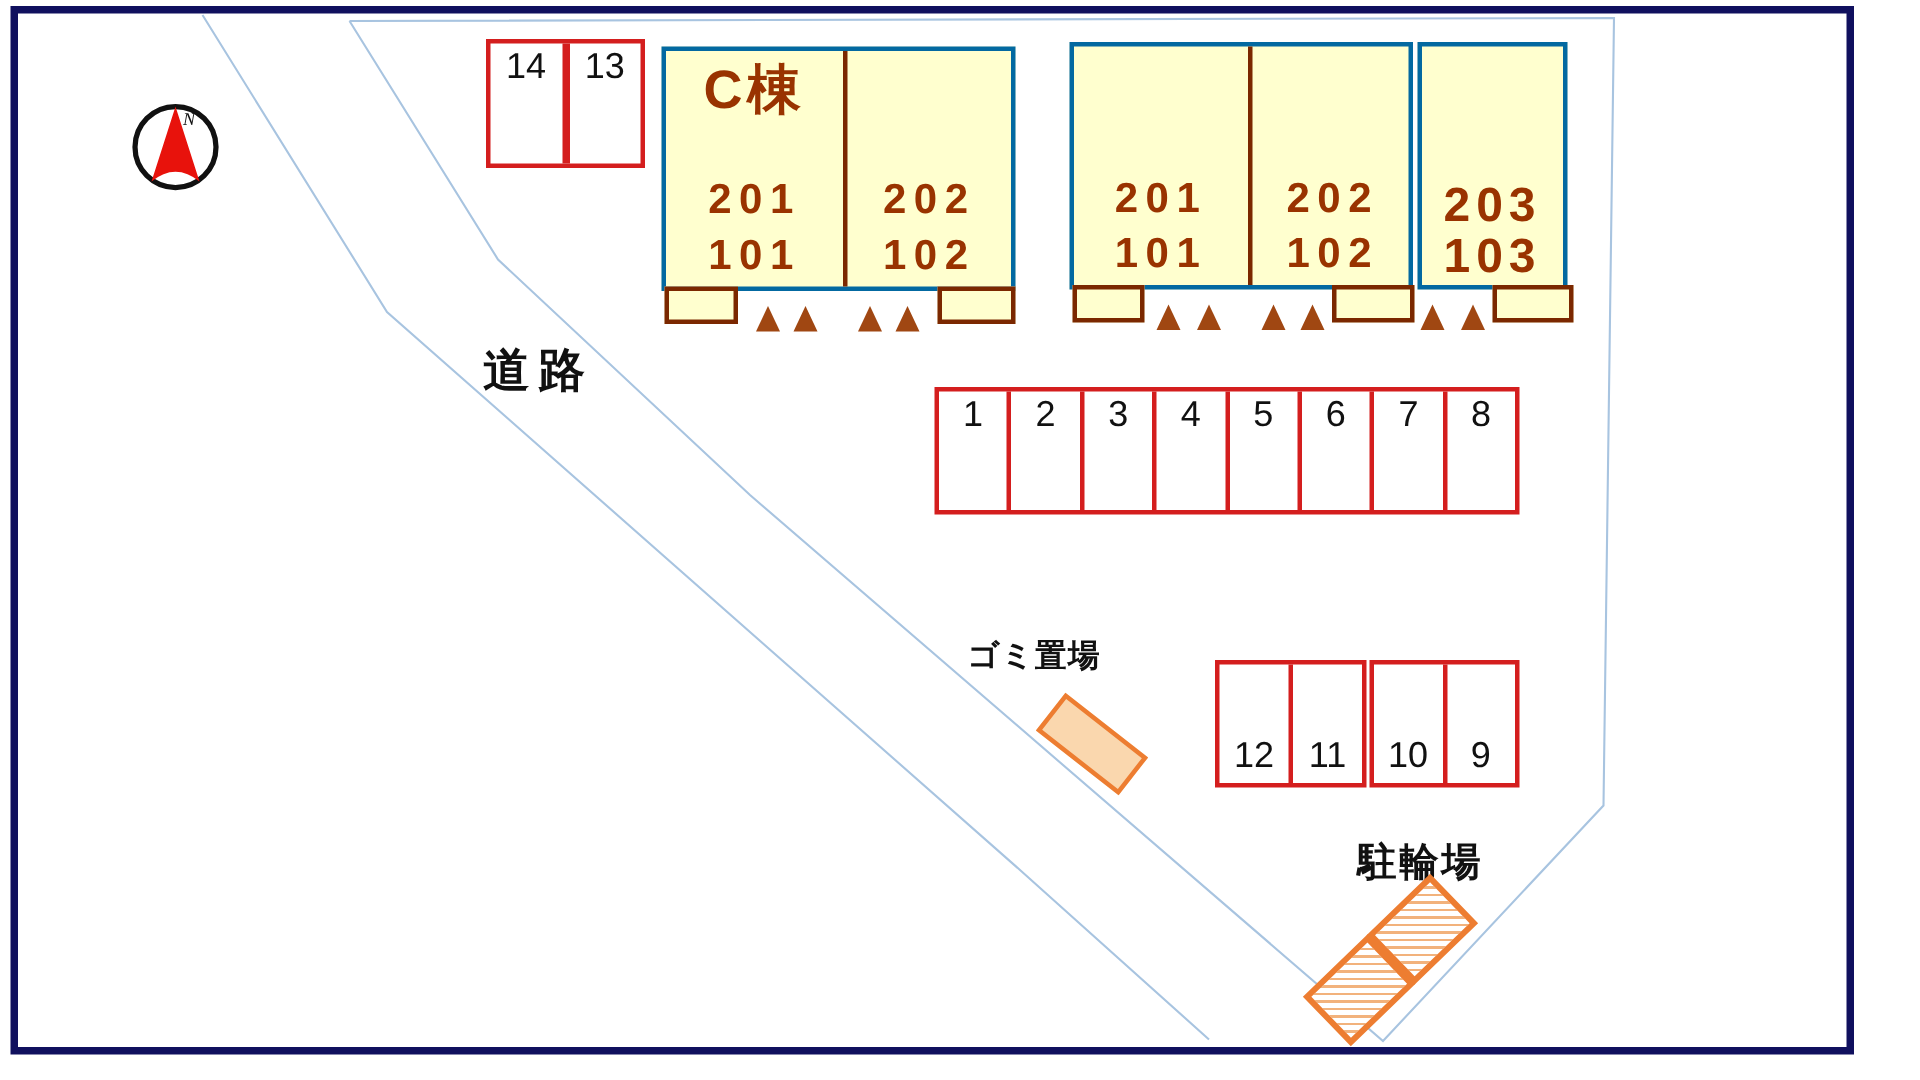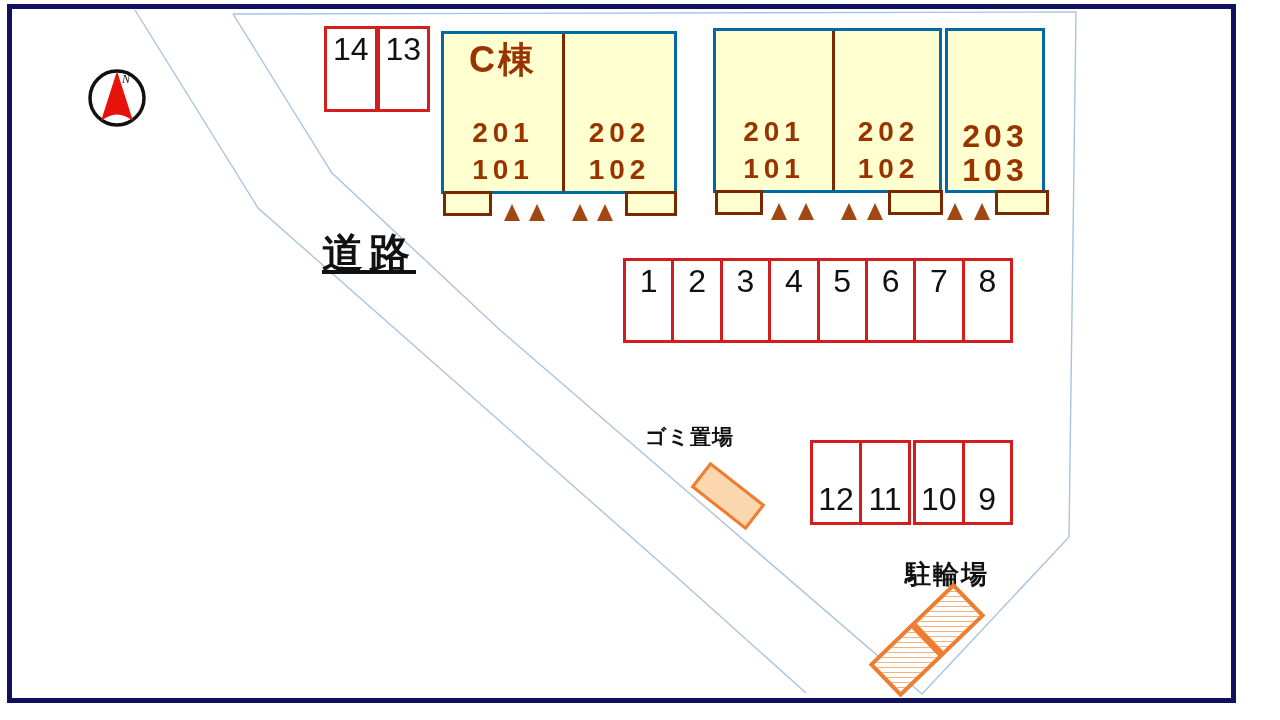--- a/index.html
+++ b/index.html
@@ -42,21 +42,21 @@
     border-bottom:17px solid #a04712;
   }
 
   
   .pk{
     position:absolute;border:3px solid #d41e1e;box-sizing:border-box;
     background:#ffffff;display:flex;
   }
   .pk .cell{
     flex:1;display:flex;justify-content:center;box-sizing:border-box;
-    font-size:32px;font-weight:500;color:#111111;
+    font-size:24px;font-weight:500;color:#111111;
   }
   .pk .cell.top{align-items:flex-start;padding-top:2px;}
   .pk .cell.bottom{align-items:flex-end;padding-bottom:4px;}
   .pk .cell.div-r{border-right:3px solid #d41e1e;}
   .pk .cell.div-r-thick{border-right:5px solid #d41e1e;}
 
   
   .garbage-rect{
     position:absolute;left:693px;top:480px;width:64px;height:26px;
     background:#fad7ae;border:3px solid #ed7d31;box-sizing:content-box;
@@ -67,21 +67,21 @@
     transform:rotate(-44deg);display:flex;
   }
   .bike-cell{
     flex:1;border:4px solid #ed7d31;box-sizing:border-box;
     background:repeating-linear-gradient(44deg,#ffffff 0px,#ffffff 3.5px,#f2b27c 3.5px,#f2b27c 5px);
   }
   .bike-cell + .bike-cell{margin-left:-1px;}
 
   
   .map-label{position:absolute;color:#111111;font-weight:bold;white-space:nowrap;}
-  .lbl-road{left:322px;top:226px;font-size:41px;letter-spacing:6px;text-decoration:underline;}
+  .lbl-road{left:322px;top:226px;font-size:31px;letter-spacing:6px;}
   .lbl-garbage{left:645px;top:423px;font-size:21px;letter-spacing:1px;}
   .lbl-bike{left:905px;top:557px;font-size:26px;letter-spacing:2px;}
 
   .compass{position:absolute;left:85px;top:64px;width:66px;height:68px;}
 </style>
 </head>
 <body>
 
 <div class="stage">
 

